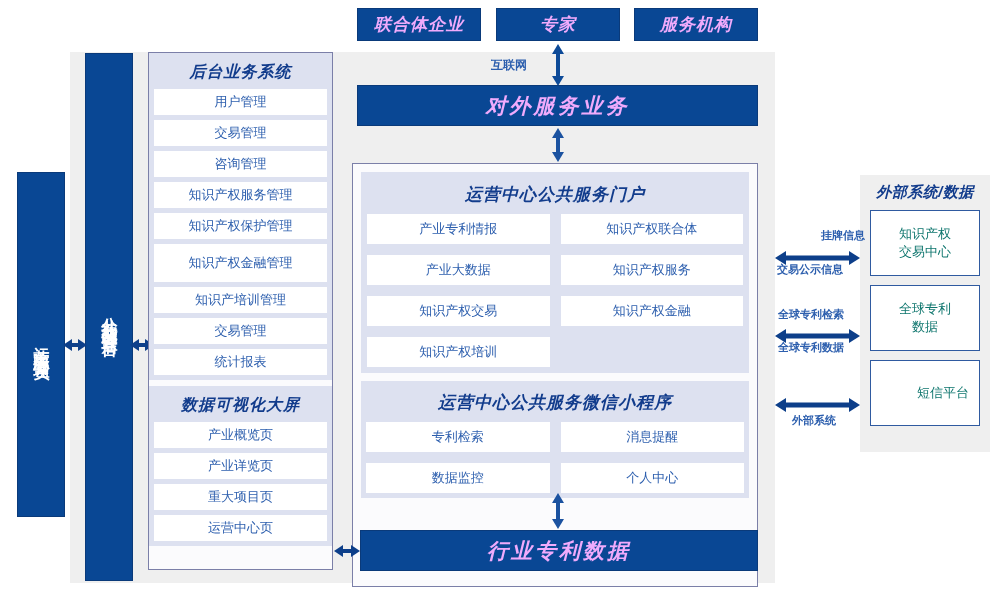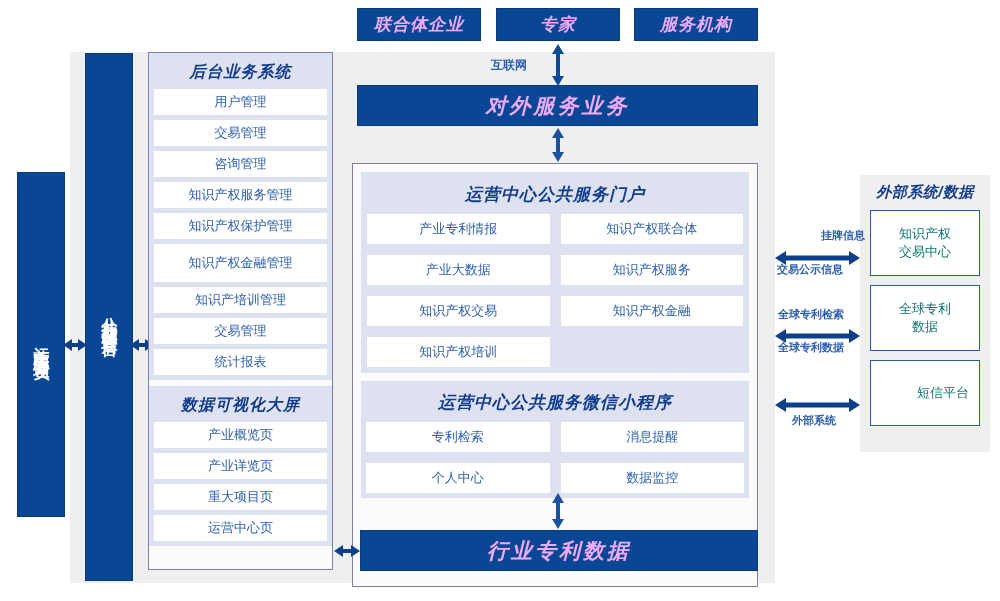--- a/index.html
+++ b/index.html
@@ -220,22 +220,22 @@
       </div>
     </div>
 
     <div style="height:8px;"></div>
 
     <div class="group" style="">
       <div class="group-title" style="font-size:17px; padding:5px 0 8px 0;">运营中心公共服务微信小程序</div>
       <div class="grid2">
         <div class="cell" style="height:30px;">专利检索</div>
         <div class="cell" style="height:30px;">消息提醒</div>
+        <div class="cell" style="height:30px;">数据监控</div>
         <div class="cell" style="height:30px;">个人中心</div>
-        <div class="cell" style="height:30px;">数据监控</div>
       </div>
     </div>
   </div>
 
   <div class="arrow-v abs" style="left:549px; top:493px;">
     <svg width="18" height="36" viewBox="0 0 18 36">
       <polygon points="9,0 15,10 3,10" fill="#1b52a0"></polygon>
       <rect x="7" y="8" width="4" height="20" fill="#1b52a0"></rect>
       <polygon points="9,36 15,26 3,26" fill="#1b52a0"></polygon>
     </svg>

